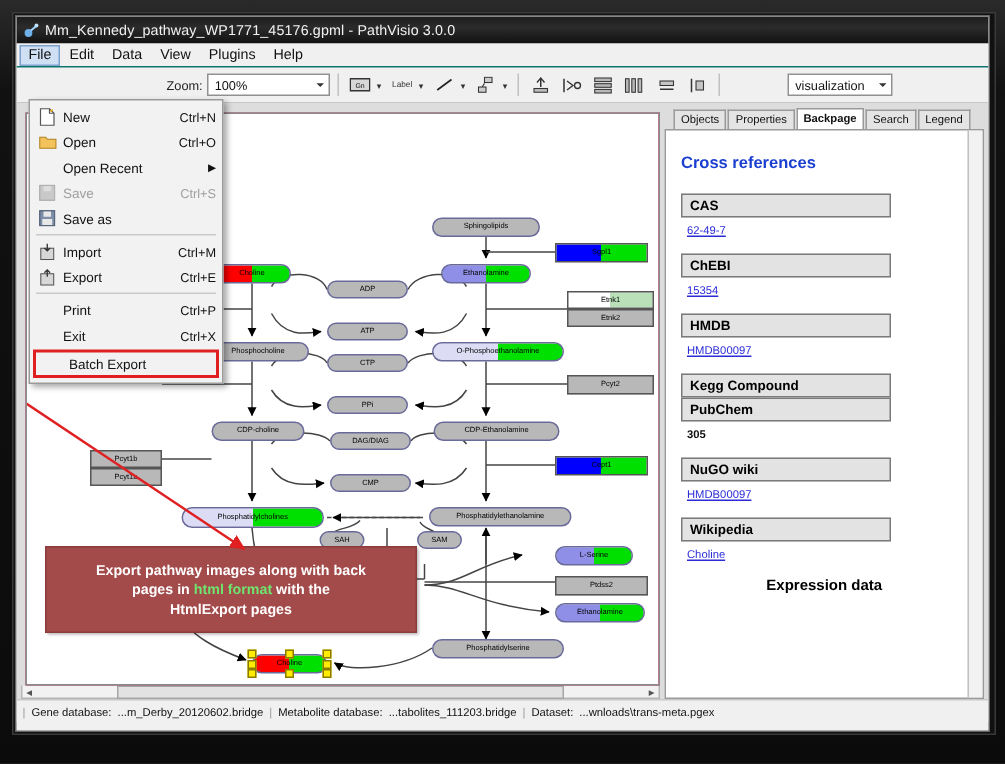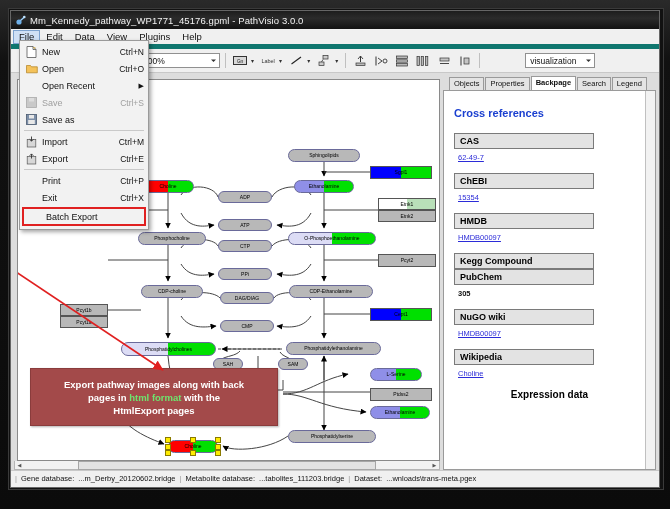--- a/index.html
+++ b/index.html
@@ -19,21 +19,21 @@
 
   
   .titlebar{height:18px;background:linear-gradient(180deg,#1d1d1d 0%,#2b2b2b 40%,#121212 100%);
             display:flex;align-items:center;padding:0 4px;color:#fff;}
   .title-ico{width:11px;height:11px;margin-right:4px;position:relative;flex:0 0 auto;}
   .title-ico svg{display:block;}
   .title-text{font-size:9.5px;color:#f2f2f2;white-space:nowrap;letter-spacing:.1px;}
 
   
   .menubar{height:15px;background:#f0f0f0;display:flex;align-items:center;
-           padding:0 2px;border-bottom:5px solid #0f766e;position:relative;z-index:40;}
+           padding:0 2px;border-bottom:1px solid #0f766e;position:relative;z-index:40;}
   .menuitem{font-size:9.5px;color:#111;padding:1px 6px;line-height:12px;cursor:default;}
   .menuitem.active{background:#cfe0f5;border:1px solid #7da2ce;padding:0 5px;}
 
   
   .toolbar{height:23px;background:#f0f0f0;display:flex;align-items:center;
            padding:0 3px;gap:3px;border-bottom:1px solid #c8c8c8;position:relative;}
   .zoomlbl{font-size:8.5px;color:#222;margin-left:2px;}
   .combo{height:15px;background:#fff;border:1px solid #909090;display:flex;align-items:center;
          justify-content:space-between;font-size:8.5px;color:#111;padding:0 2px 0 4px;box-sizing:border-box;}
   .zoomcombo{width:82px;}
@@ -74,21 +74,21 @@
   .xref-val.plain{color:#111;text-decoration:none;font-weight:bold;}
   .expr{font-size:10px;font-weight:bold;color:#000;margin-top:4px;text-align:center;}
   .vscroll{position:absolute;right:0;top:0;bottom:0;width:9px;background:#f2f2f2;border-left:1px solid #c0c0c0;}
 
   
   .statusbar{height:14px;background:#f0f0f0;border-top:1px solid #c8c8c8;display:flex;
              align-items:center;padding:0 4px;font-size:7.5px;color:#111;gap:4px;}
   .statusbar .sep{color:#9a9a9a;}
 
   
-  .dropdown{position:absolute;left:8px;top:29px;width:128px;background:#f2f2f2;
+  .dropdown{position:absolute;left:8px;top:55px;width:128px;background:#f2f2f2;
             border:1px solid #9a9a9a;box-shadow:2px 2px 4px rgba(0,0,0,.35);z-index:60;
             padding:2px 0;}
   .dd-row{display:flex;align-items:center;height:17px;padding:0 4px;font-size:9px;color:#111;}
   .dd-row .ic{width:15px;flex:0 0 15px;display:flex;align-items:center;justify-content:center;}
   .dd-row .lbl{flex:1 1 auto;padding-left:3px;}
   .dd-row .acc{font-size:8.5px;color:#111;padding-left:6px;}
   .dd-row .sub{font-size:7px;color:#111;}
   .dd-row.disabled .lbl,.dd-row.disabled .acc{color:#a0a0a0;}
   .dd-sep{height:1px;background:#c9c9c9;margin:2px 4px;}
   .dd-row.highlight{border:2px solid #e02020;margin:1px 2px;height:15px;}

